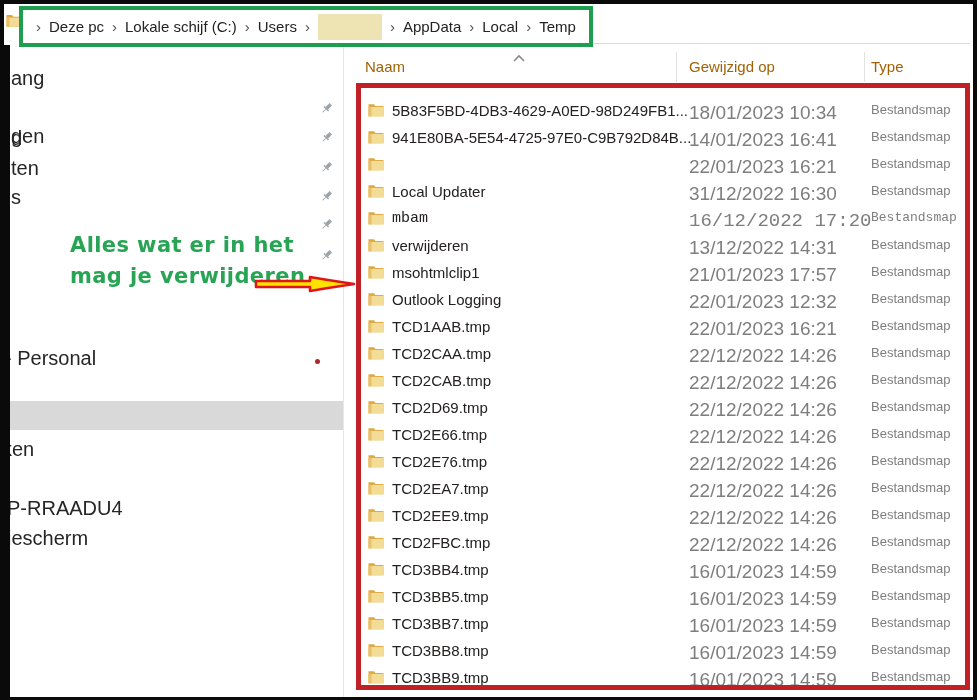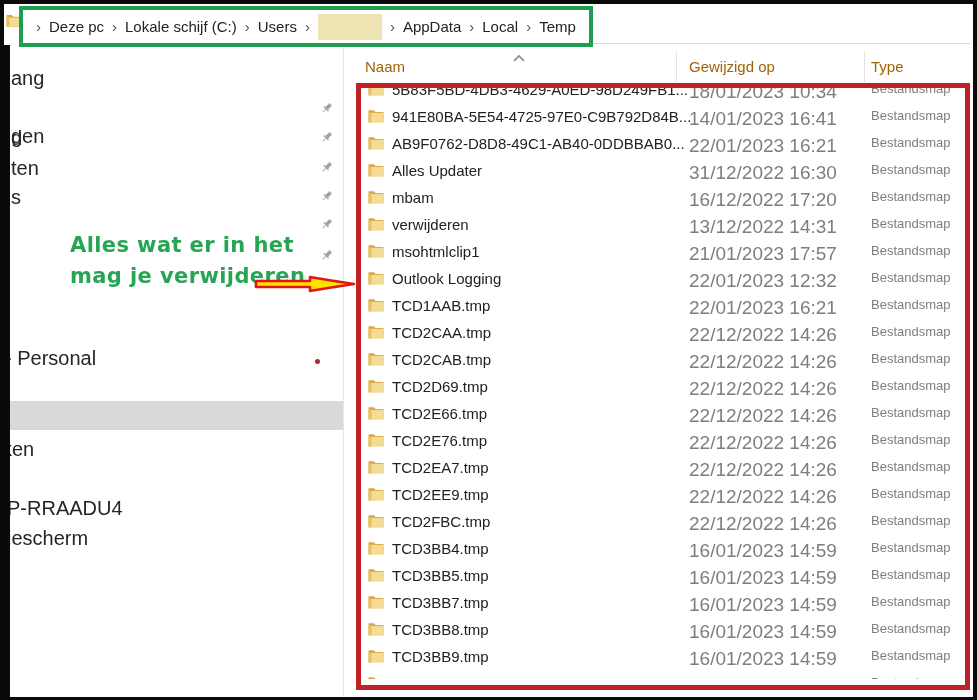--- a/index.html
+++ b/index.html
@@ -47,21 +47,21 @@
   .hdr{position:absolute;top:58px;font-size:15px;color:#a16207;z-index:2;}
   .hdr.naam{left:365px;}
   .hdr.gew{left:689px;}
   .hdr.type{left:871px;}
   .sortcaret{position:absolute;left:512px;top:49px;z-index:2;}
   .hsep{position:absolute;top:52px;width:1px;height:30px;background:#e2e2e2;}
   .hsep.a{left:676px;}
   .hsep.b{left:864px;}
 
   
-  #rows{position:absolute;left:344px;top:65px;width:629px;height:614px;overflow:hidden;z-index:1;}
+  #rows{position:absolute;left:344px;top:86px;width:629px;height:614px;overflow:hidden;z-index:1;}
   .row{position:absolute;left:0;width:100%;height:27px;}
   .row .fic{position:absolute;left:24px;top:6px;}
   .row .nm{position:absolute;left:48px;top:5px;font-size:15px;color:#242120;white-space:nowrap;}
   .row .dt{position:absolute;left:345px;top:5px;font-size:19px;color:#7e7e7e;white-space:nowrap;}
   .row .tp{position:absolute;left:527px;top:5px;font-size:13px;color:#7e7e7e;white-space:nowrap;}
 
   
   .redbox{
     position:absolute;left:356px;top:83px;width:614px;height:607px;box-sizing:border-box;
     border:5px solid #bf2127;z-index:10;pointer-events:none;
@@ -202,35 +202,34 @@
         <span class="nm">941E80BA-5E54-4725-97E0-C9B792D84B...</span>
         <span class="dt">14/01/2023 16:41</span>
         <span class="tp">Bestandsmap</span>
       </div>
       <div class="row" style="top: 65px;">
         <span class="fic"><svg width="16" height="14" viewBox="0 0 16 14">
             <path d="M0.5 1.2 h5.4 l1.6 1.8 h8 v10.2 h-15 z" fill="#dfa73d"></path>
             <path d="M0.5 3.9 h15 v9.5 h-15 z" fill="#f3dd96"></path>
             <path d="M0.5 3.9 h3 v9.5 h-3 z" fill="#e8c06a"></path>
           </svg></span>
-        <span class="nm">AB9F0762-D8D8-49C1-AB40-0DDBBAB0...</span>
         <span class="dt">22/01/2023 16:21</span>
         <span class="tp">Bestandsmap</span>
       </div>
       <div class="row" style="top: 92px;">
         <span class="fic"><svg width="16" height="14" viewBox="0 0 16 14">
             <path d="M0.5 1.2 h5.4 l1.6 1.8 h8 v10.2 h-15 z" fill="#dfa73d"></path>
             <path d="M0.5 3.9 h15 v9.5 h-15 z" fill="#f3dd96"></path>
             <path d="M0.5 3.9 h3 v9.5 h-3 z" fill="#e8c06a"></path>
           </svg></span>
-        <span class="nm">Alles Updater</span>
+        <span class="nm">Local Updater</span>
         <span class="dt">31/12/2022 16:30</span>
         <span class="tp">Bestandsmap</span>
       </div>
-      <div class="row" style="top: 119px;">
+      <div class="row" style="top: 119px; font-family: Liberation Mono, monospace;">
         <span class="fic"><svg width="16" height="14" viewBox="0 0 16 14">
             <path d="M0.5 1.2 h5.4 l1.6 1.8 h8 v10.2 h-15 z" fill="#dfa73d"></path>
             <path d="M0.5 3.9 h15 v9.5 h-15 z" fill="#f3dd96"></path>
             <path d="M0.5 3.9 h3 v9.5 h-3 z" fill="#e8c06a"></path>
           </svg></span>
         <span class="nm">mbam</span>
         <span class="dt">16/12/2022 17:20</span>
         <span class="tp">Bestandsmap</span>
       </div>
       <div class="row" style="top: 146px;">

